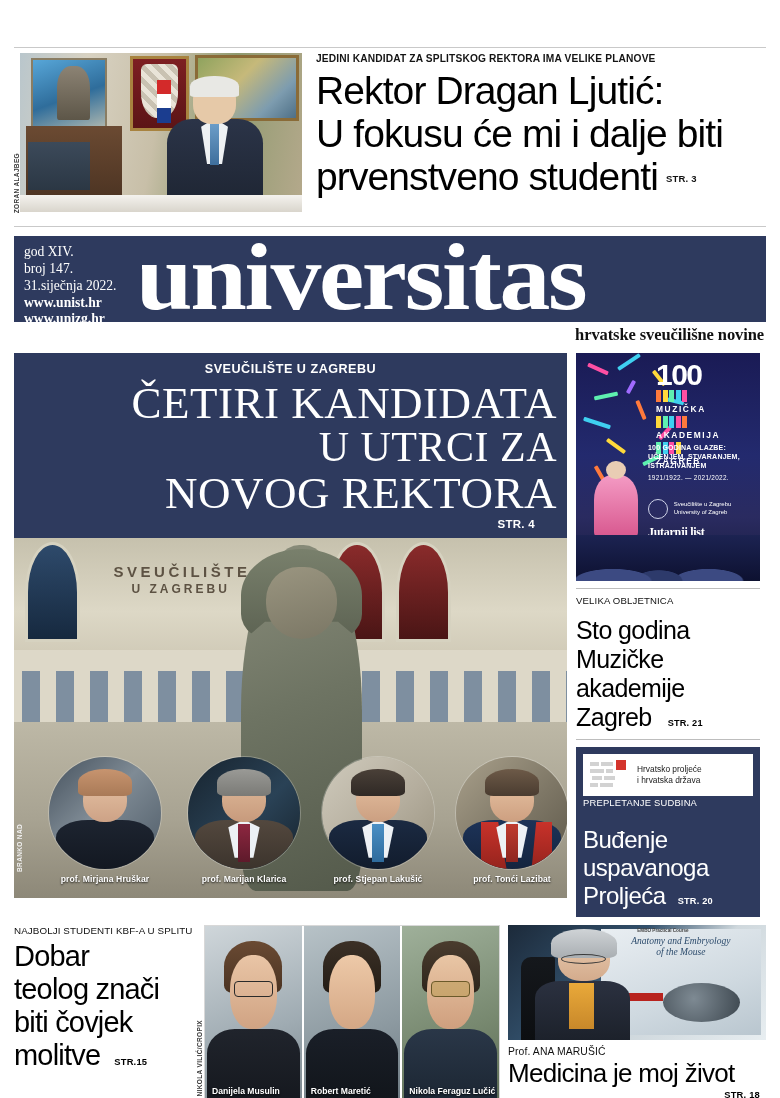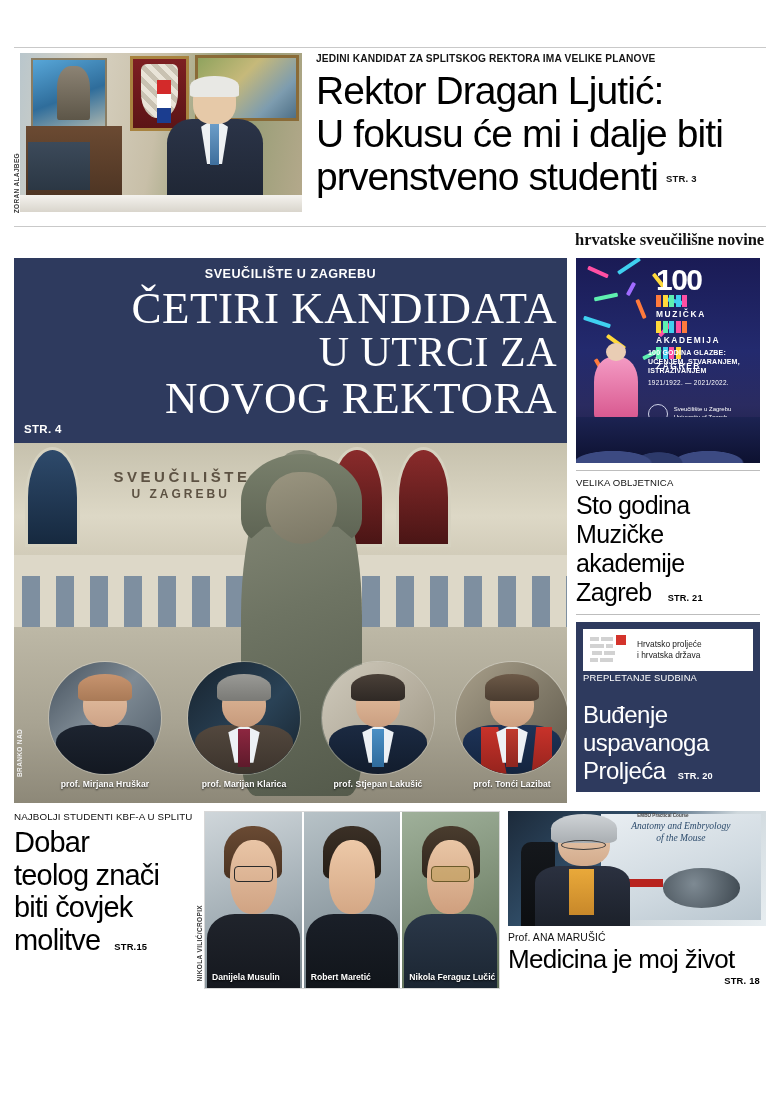--- a/index.html
+++ b/index.html
@@ -118,21 +118,21 @@
   .lead-kicker {
     text-align: center; color: #ffffff; font-size: 12.6px;
     font-weight: 700; letter-spacing: .5px; margin-bottom: 4px;
   }
   .lead-head {
     font-family: "Liberation Serif", serif; color: #fff; text-align: right;
     font-size: 45px; line-height: 1.03; font-weight: 400; letter-spacing: .5px;
   }
   .lead-head .l2 { font-size: 42px; }
   .lead-str {
-    color: #fff; font-size: 11.5px; font-weight: 700;
+    text-align: right; color: #fff; font-size: 11.5px; font-weight: 700;
     letter-spacing: .3px; margin-top: 2px; padding-right: 22px;
   }
 
   
   .statue-wrap { position: relative; height: 360px; overflow: hidden; margin-top: 0; }
   .statue-bg { position:absolute; inset:0;
     background: linear-gradient(180deg,#6a7c8e 0%,#97a5ae 18%,#c3c2b8 40%,#b7b3a4 70%,#9e9a8c 100%); }
   .s-building { position:absolute; left:0; top:0; width:100%; height:34%;
     background: linear-gradient(180deg,#c6c1ad,#ddd8c6 60%,#cfc9b6); }
   .s-win { position:absolute; top:1%; width:10%; height:28%;
@@ -205,21 +205,21 @@
   .c4 .scarf2{position:absolute; left:50%; top:58%; width:36%; height:44%;
     background:linear-gradient(180deg,#c8322a,#93231d); clip-path: polygon(60% 0,100% 0,100% 100%,48% 100%);}
 
   .circ-name {
     color:#ffffff; font-size:8.6px; font-weight:700; margin-top:5px;
     letter-spacing:.1px; text-shadow:0 1px 2px rgba(0,0,0,.85);
     white-space: nowrap;
   }
 
   
-  .ad-100 { height: 205px; position: relative; overflow: hidden;
+  .ad-100 { height: 228px; position: relative; overflow: hidden;
     background: linear-gradient(180deg,#1a1b55 0%,#232a6e 45%,#2a2b60 72%,#171a3c 100%); }
   .confetti { position:absolute; inset:0; }
   .cf { position:absolute; border-radius:1px; }
   .ad-100-logo { position:absolute; right:8px; top:8px; width:96px; color:#fff; }
   .ad-100-num { font-size:30px; font-weight:700; letter-spacing:-1.5px; line-height:.9; }
   .ad-100-bars { display:flex; gap:1.5px; margin-top:2px; }
   .ad-100-bars i { display:block; width:5px; height:12px; }
   .ad-100-word { font-size:8.4px; font-weight:700; letter-spacing:1.6px; margin-top:2px; }
   .ad-100-txt { position:absolute; right:8px; top:90px; width:104px; color:#fff;
     font-size:7px; font-weight:700; line-height:1.32; letter-spacing:.2px; }
@@ -237,21 +237,21 @@
   .ad-crowd { position:absolute; left:0; bottom:0; width:100%; height:46px;
     background: radial-gradient(ellipse at 20% 100%, #3c4a82 0 18%, transparent 19%),
                 radial-gradient(ellipse at 45% 100%, #2d3a6b 0 16%, transparent 17%),
                 radial-gradient(ellipse at 72% 100%, #3c4a82 0 18%, transparent 19%),
                 linear-gradient(180deg,#1c2352,#0d1130); }
 
   .r-sep { height:1px; background:#bdbdbd; margin:7px 0 6px; }
   .r-kicker { font-size:9.6px; font-weight:400; letter-spacing:.15px; color:#111;
     text-transform: uppercase; }
   .r-head { font-size:25px; line-height:1.16; font-weight:400; letter-spacing:-.6px;
-    color:#000; margin-top:3px; }
+    color:#000; margin-top:10px; }
   .r-str { font-size:9.2px; font-weight:700; letter-spacing:.2px; }
 
   .hp-box { background:#2e3a5e; padding:7px 7px 8px; margin-top:7px; }
   .hp-logo { background:#fff; padding:6px 7px; display:flex; align-items:center; gap:7px; }
   .hp-mark { width:40px; height:30px; position:relative; flex:none; }
   .hp-mark i { position:absolute; background:#d2d2d2; }
   .hp-mark .red { background:#d4342c; }
   .hp-logo-txt { font-size:8.4px; line-height:1.28; color:#1a1a1a; font-weight:400; }
   .hp-kicker { color:#ffffff; font-size:9.4px; letter-spacing:.2px; margin-top:1px;
     text-transform:uppercase; }
@@ -363,20 +363,32 @@
       <div class="top-head">
         <span class="line">Rektor Dragan Ljutić:</span>
         <span class="line">U fokusu će mi i dalje biti</span>
         <span class="line"><span>prvenstveno studenti</span><span class="str-inline">STR. 3</span></span>
       </div>
     </div>
   </div>
 
   <div class="bottom-rule"></div>
 
+  <div class="masthead">
+    <div class="mast-meta">
+      <div>god XIV.</div>
+      <div>broj 147.</div>
+      <div>31.siječnja 2022.</div>
+      <div class="bold">www.unist.hr</div>
+      <div class="bold">www.unizg.hr</div>
+    </div>
+    <div class="mast-title">
+      <span>universitas</span>
+    </div>
+  </div>
   <div class="tagline">hrvatske sveučilišne novine</div>
 
   <div class="main">
 
     <div class="col-left">
 
       <div class="lead-box">
         <div class="lead-kicker">SVEUČILIŠTE U ZAGREBU</div>
         <div class="lead-head">
           <div>ČETIRI KANDIDATA</div>

